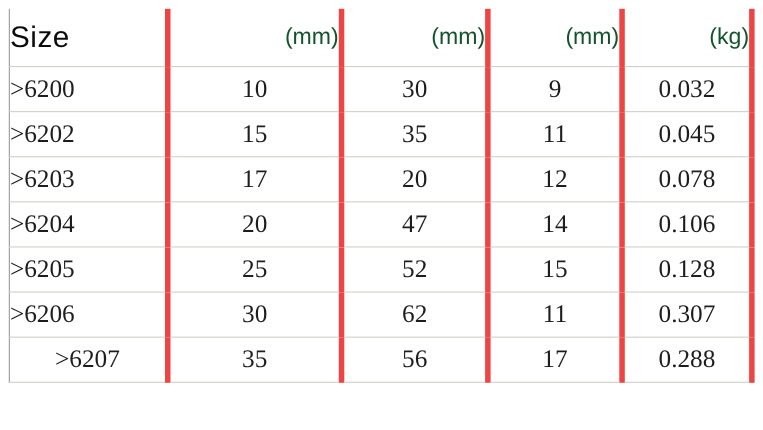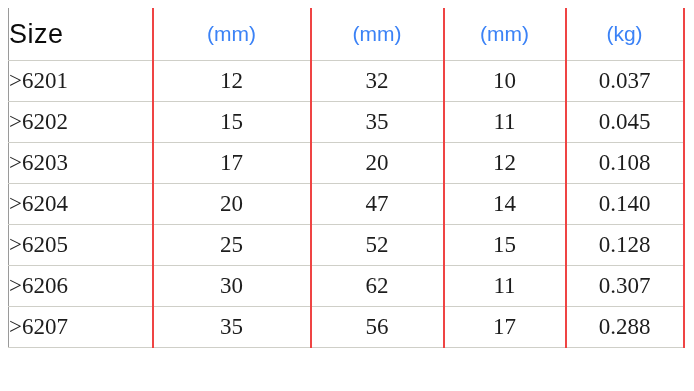--- a/index.html
+++ b/index.html
@@ -27,21 +27,21 @@
   
   col.c1 { width: 144px; }
   col.c2 { width: 158px; }
   col.c3 { width: 133px; }
   col.c4 { width: 122px; }
   col.c5 { width: 118px; }
 
   #spec-table th,
   #spec-table td {
     border-left: 1px solid #9a9a9a;
-    border-right: 2px solid #ef4444;
+    border-right: 5px solid #ef4444;
     border-bottom: 1px solid #cfcfc8;
     padding: 0;
     background: #ffffff;
   }
 
   thead th {
     height: 52px;
     vertical-align: middle;
     border-bottom: 1px solid #b9b9b2;
     font-weight: normal;
@@ -51,23 +51,24 @@
 
   th.header-size {
     text-align: left;
     padding-left: 24px;
     font-size: 27px;
     letter-spacing: 0.5px;
     color: #0b0b0b;
   }
 
   th.header-unit {
+    text-align: right;
     padding-right: 16px;
     font-size: 21px;
-    color: #3b82f6;
+    color: #14532d;
   }
 
   tbody tr {
     height: 40px;
   }
 
   tbody td {
     height: 40px;
     vertical-align: middle;
     text-align: center;
@@ -76,20 +77,21 @@
     font-family: "Liberation Serif", "DejaVu Serif", serif;
   }
 
   tbody td.cell-size {
     text-align: left;
     padding-left: 40px;
   }
 
   tbody tr:last-child td {
     border-bottom: 1px solid #9a9a9a;
+    text-align: center;
   }
 </style>
 </head>
 <body>
 
 <table id="spec-table">
   <colgroup>
     <col class="c1">
       <col class="c2">
       <col class="c3">
@@ -100,46 +102,46 @@
     <tr>
       <th class="header-size">Size</th>
       <th class="header-unit">(mm)</th>
       <th class="header-unit">(mm)</th>
       <th class="header-unit">(mm)</th>
       <th class="header-unit">(kg)</th>
     </tr>
   </thead>
   <tbody>
     <tr>
-      <td class="cell-size">&gt;6201</td>
-      <td>12</td>
-      <td>32</td>
+      <td class="cell-size">&gt;6200</td>
       <td>10</td>
-      <td>0.037</td>
+      <td>30</td>
+      <td>9</td>
+      <td>0.032</td>
     </tr>
     <tr>
       <td class="cell-size">&gt;6202</td>
       <td>15</td>
       <td>35</td>
       <td>11</td>
       <td>0.045</td>
     </tr>
     <tr>
       <td class="cell-size">&gt;6203</td>
       <td>17</td>
       <td>20</td>
       <td>12</td>
-      <td>0.108</td>
+      <td>0.078</td>
     </tr>
     <tr>
       <td class="cell-size">&gt;6204</td>
       <td>20</td>
       <td>47</td>
       <td>14</td>
-      <td>0.140</td>
+      <td>0.106</td>
     </tr>
     <tr>
       <td class="cell-size">&gt;6205</td>
       <td>25</td>
       <td>52</td>
       <td>15</td>
       <td>0.128</td>
     </tr>
     <tr>
       <td class="cell-size">&gt;6206</td>

